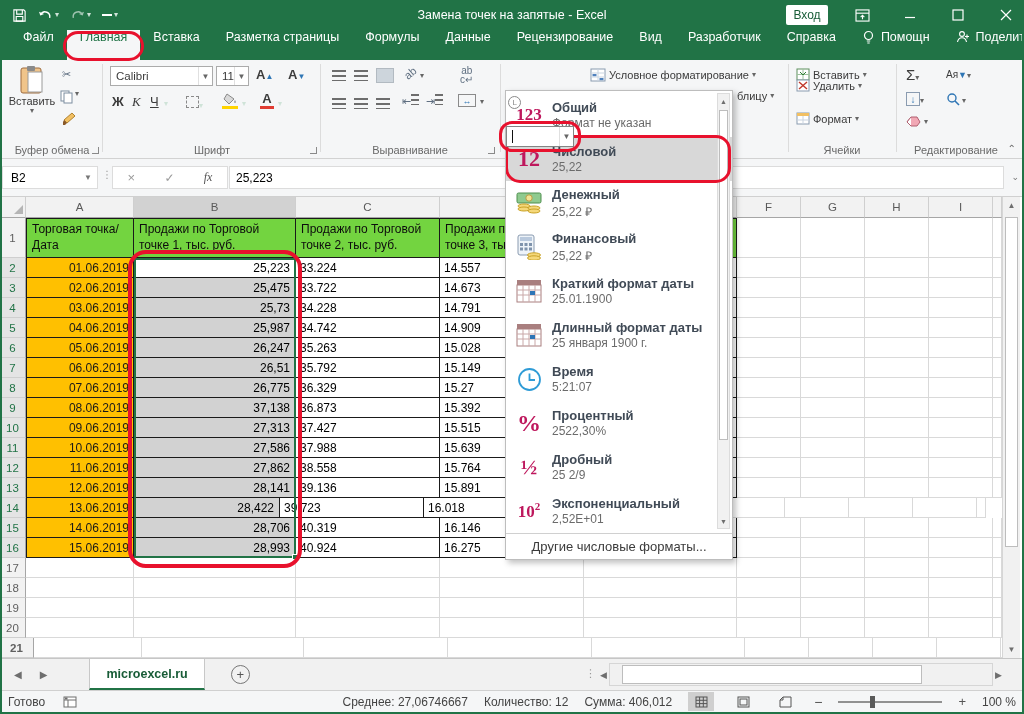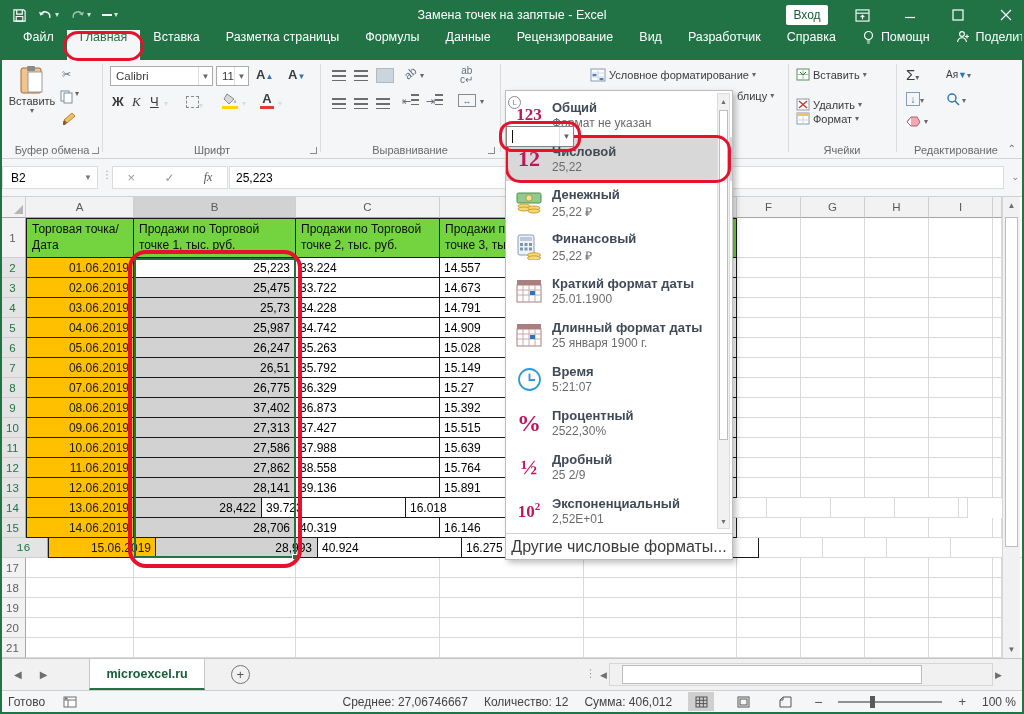--- a/index.html
+++ b/index.html
@@ -71,21 +71,21 @@
   .dd-list{position:absolute;left:0;right:0;top:2px;bottom:28px;overflow:hidden}
   .dd-item{height:44px;display:flex;align-items:center;position:relative;padding-right:16px}
   .dd-item.selected{background:#d8d8d8}
   .dd-item .ann{left:-1px;right:1px;top:-2px;bottom:-2px;border-radius:15px;border-width:3px}
   .dd-ico{width:46px;flex:none;display:flex;align-items:center;justify-content:center;color:#6e6e6e}
   .dd-txt{display:flex;flex-direction:column;gap:1px}
   .dd-title{font-size:13px;font-weight:bold;color:#404a56}
   .dd-sample{font-size:12px;color:#6b6b6b}
   .dd-big{font-size:22px;font-weight:bold;color:#be185d;font-family:"Liberation Serif",serif}
   .dd-big sup{font-size:11px}
-  .dd-foot{position:absolute;left:0;right:0;bottom:0;height:26px;border-top:1px solid #d0d0d0;display:flex;align-items:center;justify-content:center;font-size:16px;color:#3b3b3b}
+  .dd-foot{position:absolute;left:0;right:0;bottom:0;height:26px;border-top:1px solid #d0d0d0;display:flex;align-items:center;justify-content:center;font-size:13px;color:#3b3b3b}
   .ddscroll{position:absolute;right:2px;top:2px;bottom:30px;width:13px;background:#f1f1f1;border:1px solid #dcdcdc}
   .ddthumb{position:absolute;left:1px;right:1px;top:16px;height:330px;background:#fff;border:1px solid #bdbdbd}
   .ddarr{position:absolute;left:0;right:0;height:14px;display:flex;align-items:center;justify-content:center;font-size:7px;color:#6e6e6e}
   .numcombo-wrap{position:absolute;left:506px;top:66px;width:68px;height:21px;z-index:41}
   .numcombo-wrap .ann{left:-7px;right:-7px;top:-5px;bottom:-5px;border-radius:13px}
   .cursorbar{width:1px;height:13px;background:#111}
   
   .stabs{height:32px;background:#f1f1f1;border-top:1px solid #c6c6c6;display:flex;align-items:stretch;position:relative;font-size:12.5px;color:#6e6e6e}
   .snav{display:flex;align-items:center;gap:18px;padding:0 14px;font-size:10px}
   .sheettab{margin-left:28px;background:#fff;border-left:1px solid #c8c8c8;border-right:1px solid #c8c8c8;border-bottom:2px solid #217346;color:#185c37;font-weight:bold;display:flex;align-items:center;padding:0 16px}
@@ -314,21 +314,21 @@
   <div class="grp" style="left:790px;width:104px">
     <div class="rbtn" style="position:absolute;left:6px;top:8px">
         <svg width="14" height="13" viewBox="0 0 14 13">
           <rect x="1" y="1" width="12" height="11" fill="#fff" stroke="#5f8f5f"></rect>
           <path d="M7 1v11M1 6.5h12" stroke="#9cc29c"></path>
           <path d="M4 4l3 3 3-3" fill="none" stroke="#2e7d32"></path>
         </svg>
         <span>Вставить</span>
         <span class="caret" style="color:#666">▾</span>
       </div>
-    <div class="rbtn" style="position:absolute;left:6px;top:38px">
+    <div class="rbtn" style="position:absolute;left:6px;top:19px">
         <svg width="14" height="13" viewBox="0 0 14 13">
           <rect x="1" y="1" width="12" height="11" fill="#fff" stroke="#8a9bb0"></rect>
           <path d="M3 3l8 7M11 3l-8 7" stroke="#c0392b" stroke-width="1.4"></path>
         </svg>
         <span>Удалить</span>
         <span class="caret" style="color:#666">▾</span>
       </div>
     <div class="rbtn" style="position:absolute;left:6px;top:52px">
         <svg width="14" height="13" viewBox="0 0 14 13">
           <rect x="1" y="1" width="12" height="11" fill="#fff" stroke="#8a9bb0"></rect>
@@ -504,21 +504,21 @@
       <div class="c tb" style="width: 153px; height: 20px; flex: 0 0 auto;"></div>
       <div class="c" style="width: 64px; height: 20px; flex: 0 0 auto;"></div>
       <div class="c" style="width: 64px; height: 20px; flex: 0 0 auto;"></div>
       <div class="c" style="width: 64px; height: 20px; flex: 0 0 auto;"></div>
       <div class="c" style="width: 64px; height: 20px; flex: 0 0 auto;"></div>
       <div class="c" style="width: 9px; height: 20px; flex: 0 0 auto;"></div>
     </div>
     <div class="grow">
       <div class="rh rh-sel" style="width: 26px; height: 20px; flex: 0 0 auto;">9</div>
       <div class="c orange tb tb-l" style="width: 108px; height: 20px; flex: 0 0 auto;">08.06.2019</div>
-      <div class="c tb bsel" style="width: 162px; height: 20px; flex: 0 0 auto;">37,402</div>
+      <div class="c tb bsel" style="width: 162px; height: 20px; flex: 0 0 auto;">37,138</div>
       <div class="c lft tb" style="width: 144px; height: 20px; flex: 0 0 auto;">36.873</div>
       <div class="c lft tb" style="width: 144px; height: 20px; flex: 0 0 auto;">15.392</div>
       <div class="c tb" style="width: 153px; height: 20px; flex: 0 0 auto;"></div>
       <div class="c" style="width: 64px; height: 20px; flex: 0 0 auto;"></div>
       <div class="c" style="width: 64px; height: 20px; flex: 0 0 auto;"></div>
       <div class="c" style="width: 64px; height: 20px; flex: 0 0 auto;"></div>
       <div class="c" style="width: 64px; height: 20px; flex: 0 0 auto;"></div>
       <div class="c" style="width: 9px; height: 20px; flex: 0 0 auto;"></div>
     </div>
     <div class="grow">
@@ -569,21 +569,21 @@
       <div class="c tb" style="width: 153px; height: 20px; flex: 0 0 auto;"></div>
       <div class="c" style="width: 64px; height: 20px; flex: 0 0 auto;"></div>
       <div class="c" style="width: 64px; height: 20px; flex: 0 0 auto;"></div>
       <div class="c" style="width: 64px; height: 20px; flex: 0 0 auto;"></div>
       <div class="c" style="width: 64px; height: 20px; flex: 0 0 auto;"></div>
       <div class="c" style="width: 9px; height: 20px; flex: 0 0 auto;"></div>
     </div>
     <div class="grow">
       <div class="rh rh-sel" style="width: 26px; height: 20px; flex: 0 0 auto;">14</div>
       <div class="c orange tb tb-l" style="width: 108px; height: 20px; flex: 0 0 auto;">13.06.2019</div>
-      <div class="c tb bsel" style="width: 128px; height: 20px; flex: 0 0 auto;">28,422</div>
+      <div class="c tb bsel" style="width: 146px; height: 20px; flex: 0 0 auto;">28,422</div>
       <div class="c lft tb" style="width: 144px; height: 20px; flex: 0 0 auto;">39.723</div>
       <div class="c lft tb" style="width: 144px; height: 20px; flex: 0 0 auto;">16.018</div>
       <div class="c tb" style="width: 153px; height: 20px; flex: 0 0 auto;"></div>
       <div class="c" style="width: 64px; height: 20px; flex: 0 0 auto;"></div>
       <div class="c" style="width: 64px; height: 20px; flex: 0 0 auto;"></div>
       <div class="c" style="width: 64px; height: 20px; flex: 0 0 auto;"></div>
       <div class="c" style="width: 64px; height: 20px; flex: 0 0 auto;"></div>
       <div class="c" style="width: 9px; height: 20px; flex: 0 0 auto;"></div>
     </div>
     <div class="grow">
@@ -593,21 +593,21 @@
       <div class="c lft tb" style="width: 144px; height: 20px; flex: 0 0 auto;">40.319</div>
       <div class="c lft tb" style="width: 144px; height: 20px; flex: 0 0 auto;">16.146</div>
       <div class="c tb" style="width: 153px; height: 20px; flex: 0 0 auto;"></div>
       <div class="c" style="width: 64px; height: 20px; flex: 0 0 auto;"></div>
       <div class="c" style="width: 64px; height: 20px; flex: 0 0 auto;"></div>
       <div class="c" style="width: 64px; height: 20px; flex: 0 0 auto;"></div>
       <div class="c" style="width: 64px; height: 20px; flex: 0 0 auto;"></div>
       <div class="c" style="width: 9px; height: 20px; flex: 0 0 auto;"></div>
     </div>
     <div class="grow">
-      <div class="rh rh-sel" style="width: 48px; height: 20px; flex: 0 0 auto; font-family: Liberation Mono, monospace;">16</div>
+      <div class="rh rh-sel" style="width: 26px; height: 20px; flex: 0 0 auto;">16</div>
       <div class="c orange tb tb-l" style="width: 108px; height: 20px; flex: 0 0 auto;">15.06.2019</div>
       <div class="c tb bsel" style="width: 162px; height: 20px; flex: 0 0 auto;">28,993</div>
       <div class="c lft tb" style="width: 144px; height: 20px; flex: 0 0 auto;">40.924</div>
       <div class="c lft tb" style="width: 144px; height: 20px; flex: 0 0 auto;">16.275</div>
       <div class="c tb" style="width: 153px; height: 20px; flex: 0 0 auto;"></div>
       <div class="c" style="width: 64px; height: 20px; flex: 0 0 auto;"></div>
       <div class="c" style="width: 64px; height: 20px; flex: 0 0 auto;"></div>
       <div class="c" style="width: 64px; height: 20px; flex: 0 0 auto;"></div>
       <div class="c" style="width: 64px; height: 20px; flex: 0 0 auto;"></div>
       <div class="c" style="width: 9px; height: 20px; flex: 0 0 auto;"></div>
@@ -658,21 +658,21 @@
       <div class="c" style="width: 144px; height: 20px; flex: 0 0 auto;"></div>
       <div class="c" style="width: 144px; height: 20px; flex: 0 0 auto;"></div>
       <div class="c" style="width: 153px; height: 20px; flex: 0 0 auto;"></div>
       <div class="c" style="width: 64px; height: 20px; flex: 0 0 auto;"></div>
       <div class="c" style="width: 64px; height: 20px; flex: 0 0 auto;"></div>
       <div class="c" style="width: 64px; height: 20px; flex: 0 0 auto;"></div>
       <div class="c" style="width: 64px; height: 20px; flex: 0 0 auto;"></div>
       <div class="c" style="width: 9px; height: 20px; flex: 0 0 auto;"></div>
     </div>
     <div class="grow">
-      <div class="rh" style="width: 26px; height: 20px; flex: 0 0 auto;">21</div>
+      <div class="rh" style="width: 34px; height: 20px; flex: 0 0 auto; font-weight: bold;">21</div>
       <div class="c" style="width: 108px; height: 20px; flex: 0 0 auto;"></div>
       <div class="c" style="width: 162px; height: 20px; flex: 0 0 auto;"></div>
       <div class="c" style="width: 144px; height: 20px; flex: 0 0 auto;"></div>
       <div class="c" style="width: 144px; height: 20px; flex: 0 0 auto;"></div>
       <div class="c" style="width: 153px; height: 20px; flex: 0 0 auto;"></div>
       <div class="c" style="width: 64px; height: 20px; flex: 0 0 auto;"></div>
       <div class="c" style="width: 64px; height: 20px; flex: 0 0 auto;"></div>
       <div class="c" style="width: 64px; height: 20px; flex: 0 0 auto;"></div>
       <div class="c" style="width: 64px; height: 20px; flex: 0 0 auto;"></div>
       <div class="c" style="width: 9px; height: 20px; flex: 0 0 auto;"></div>

